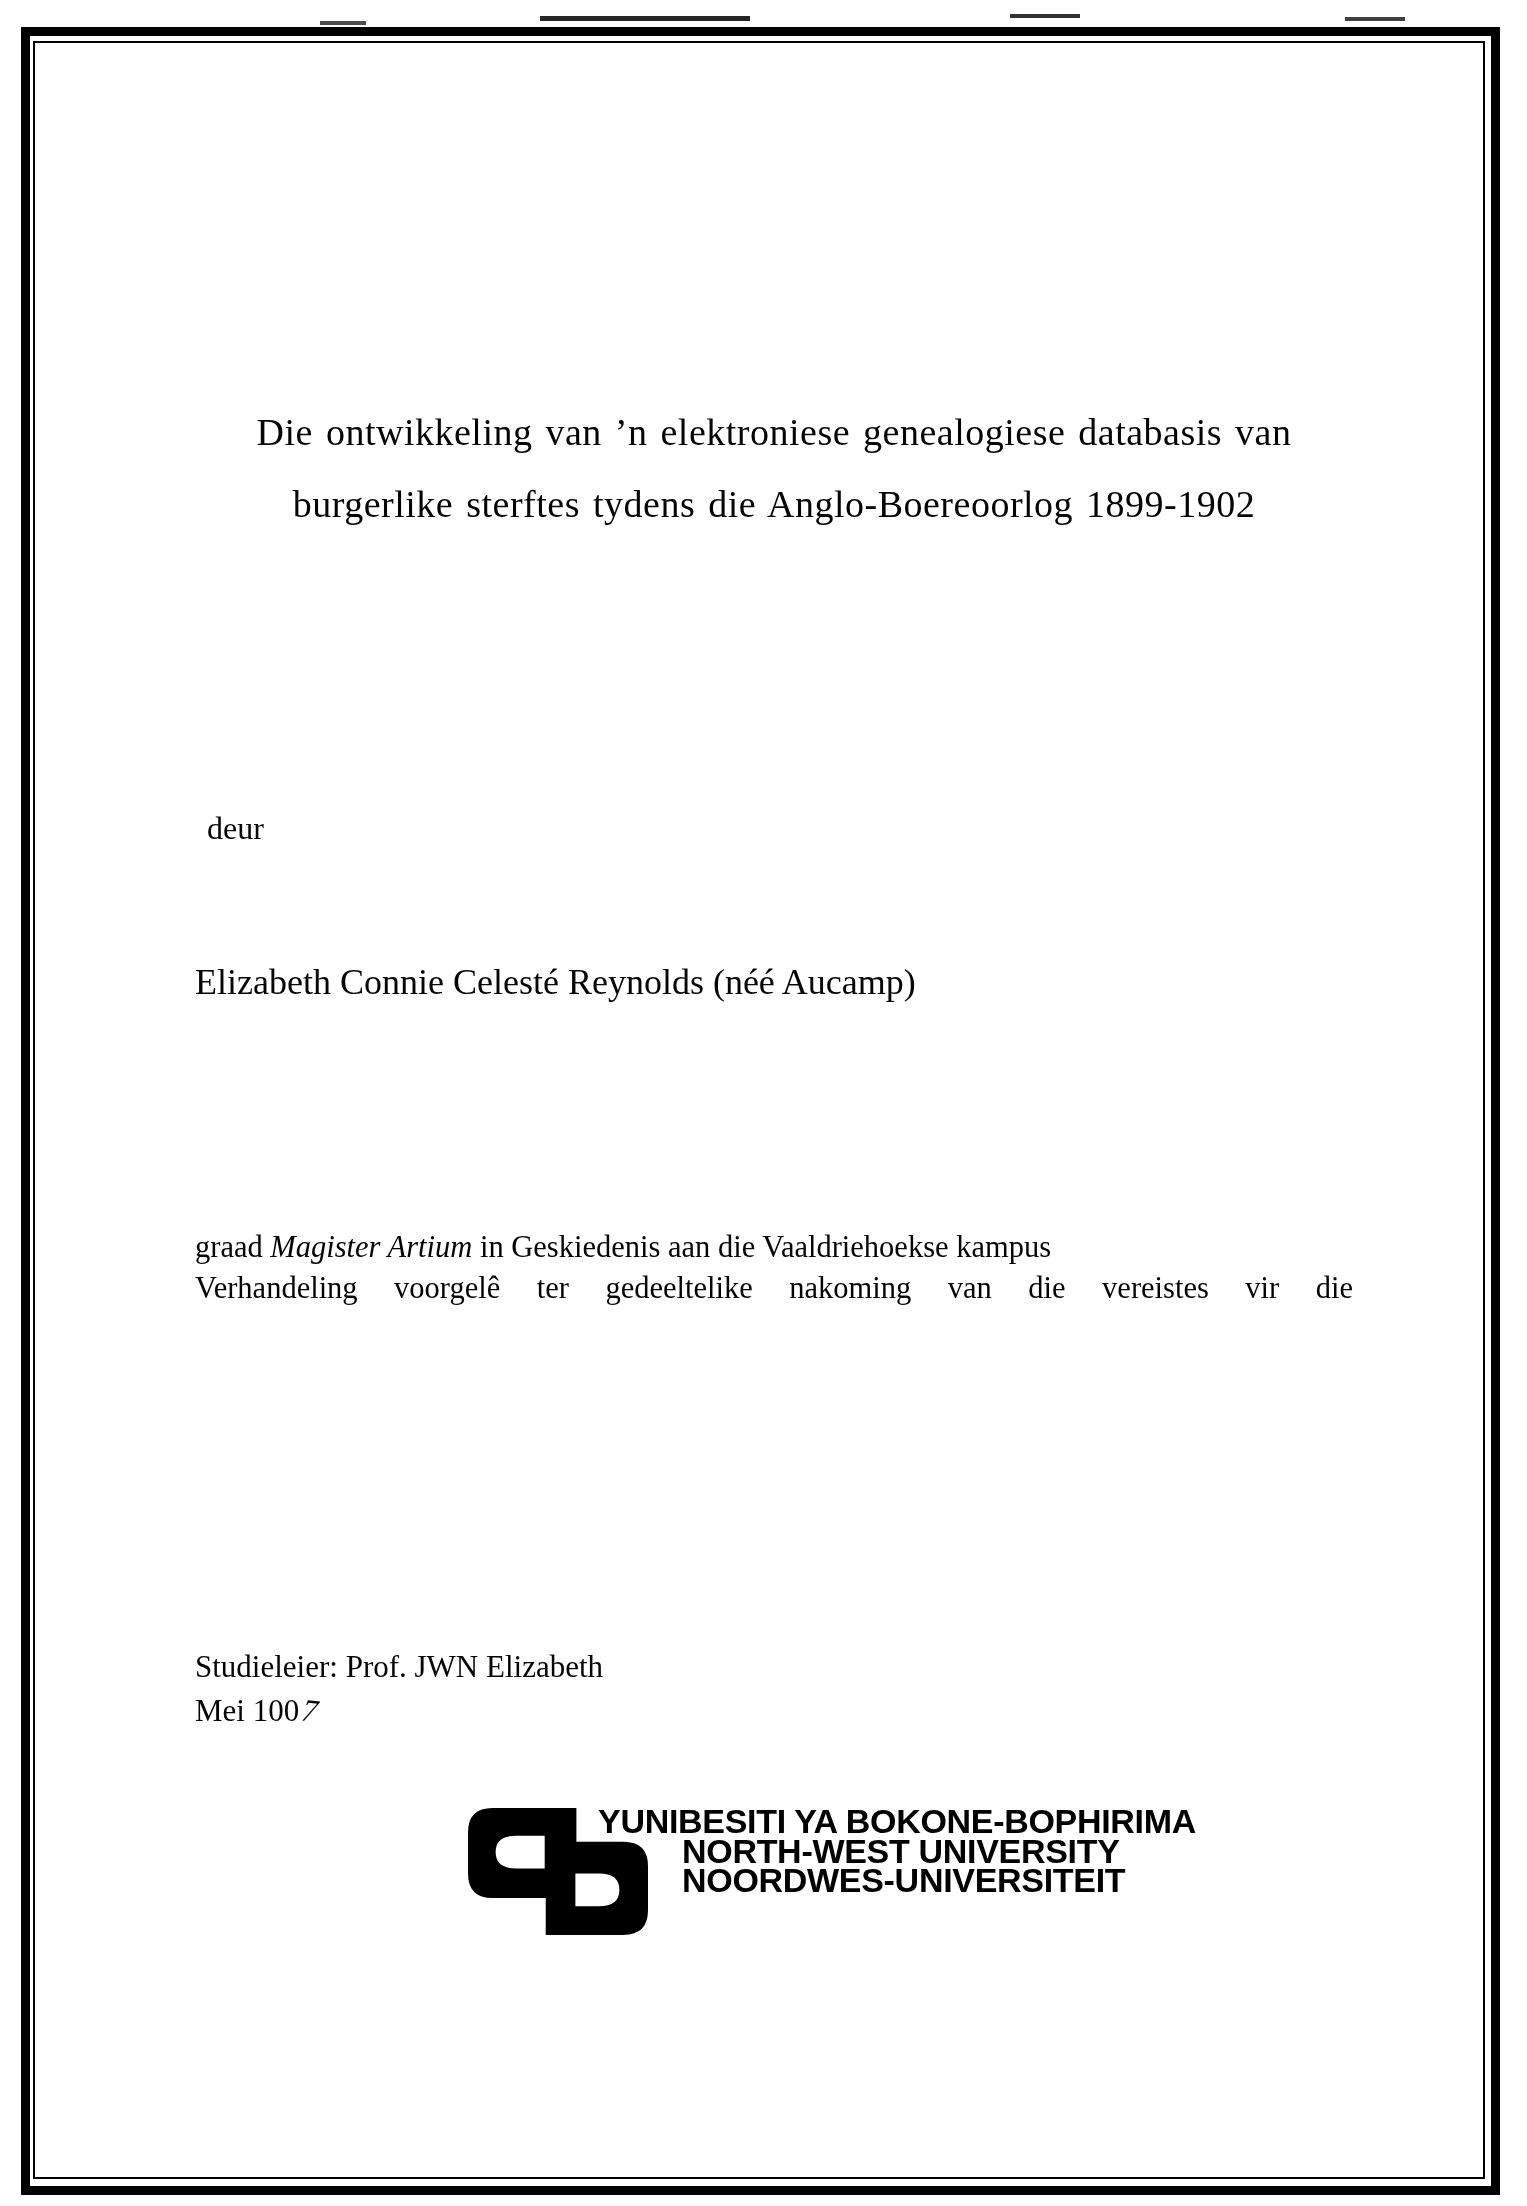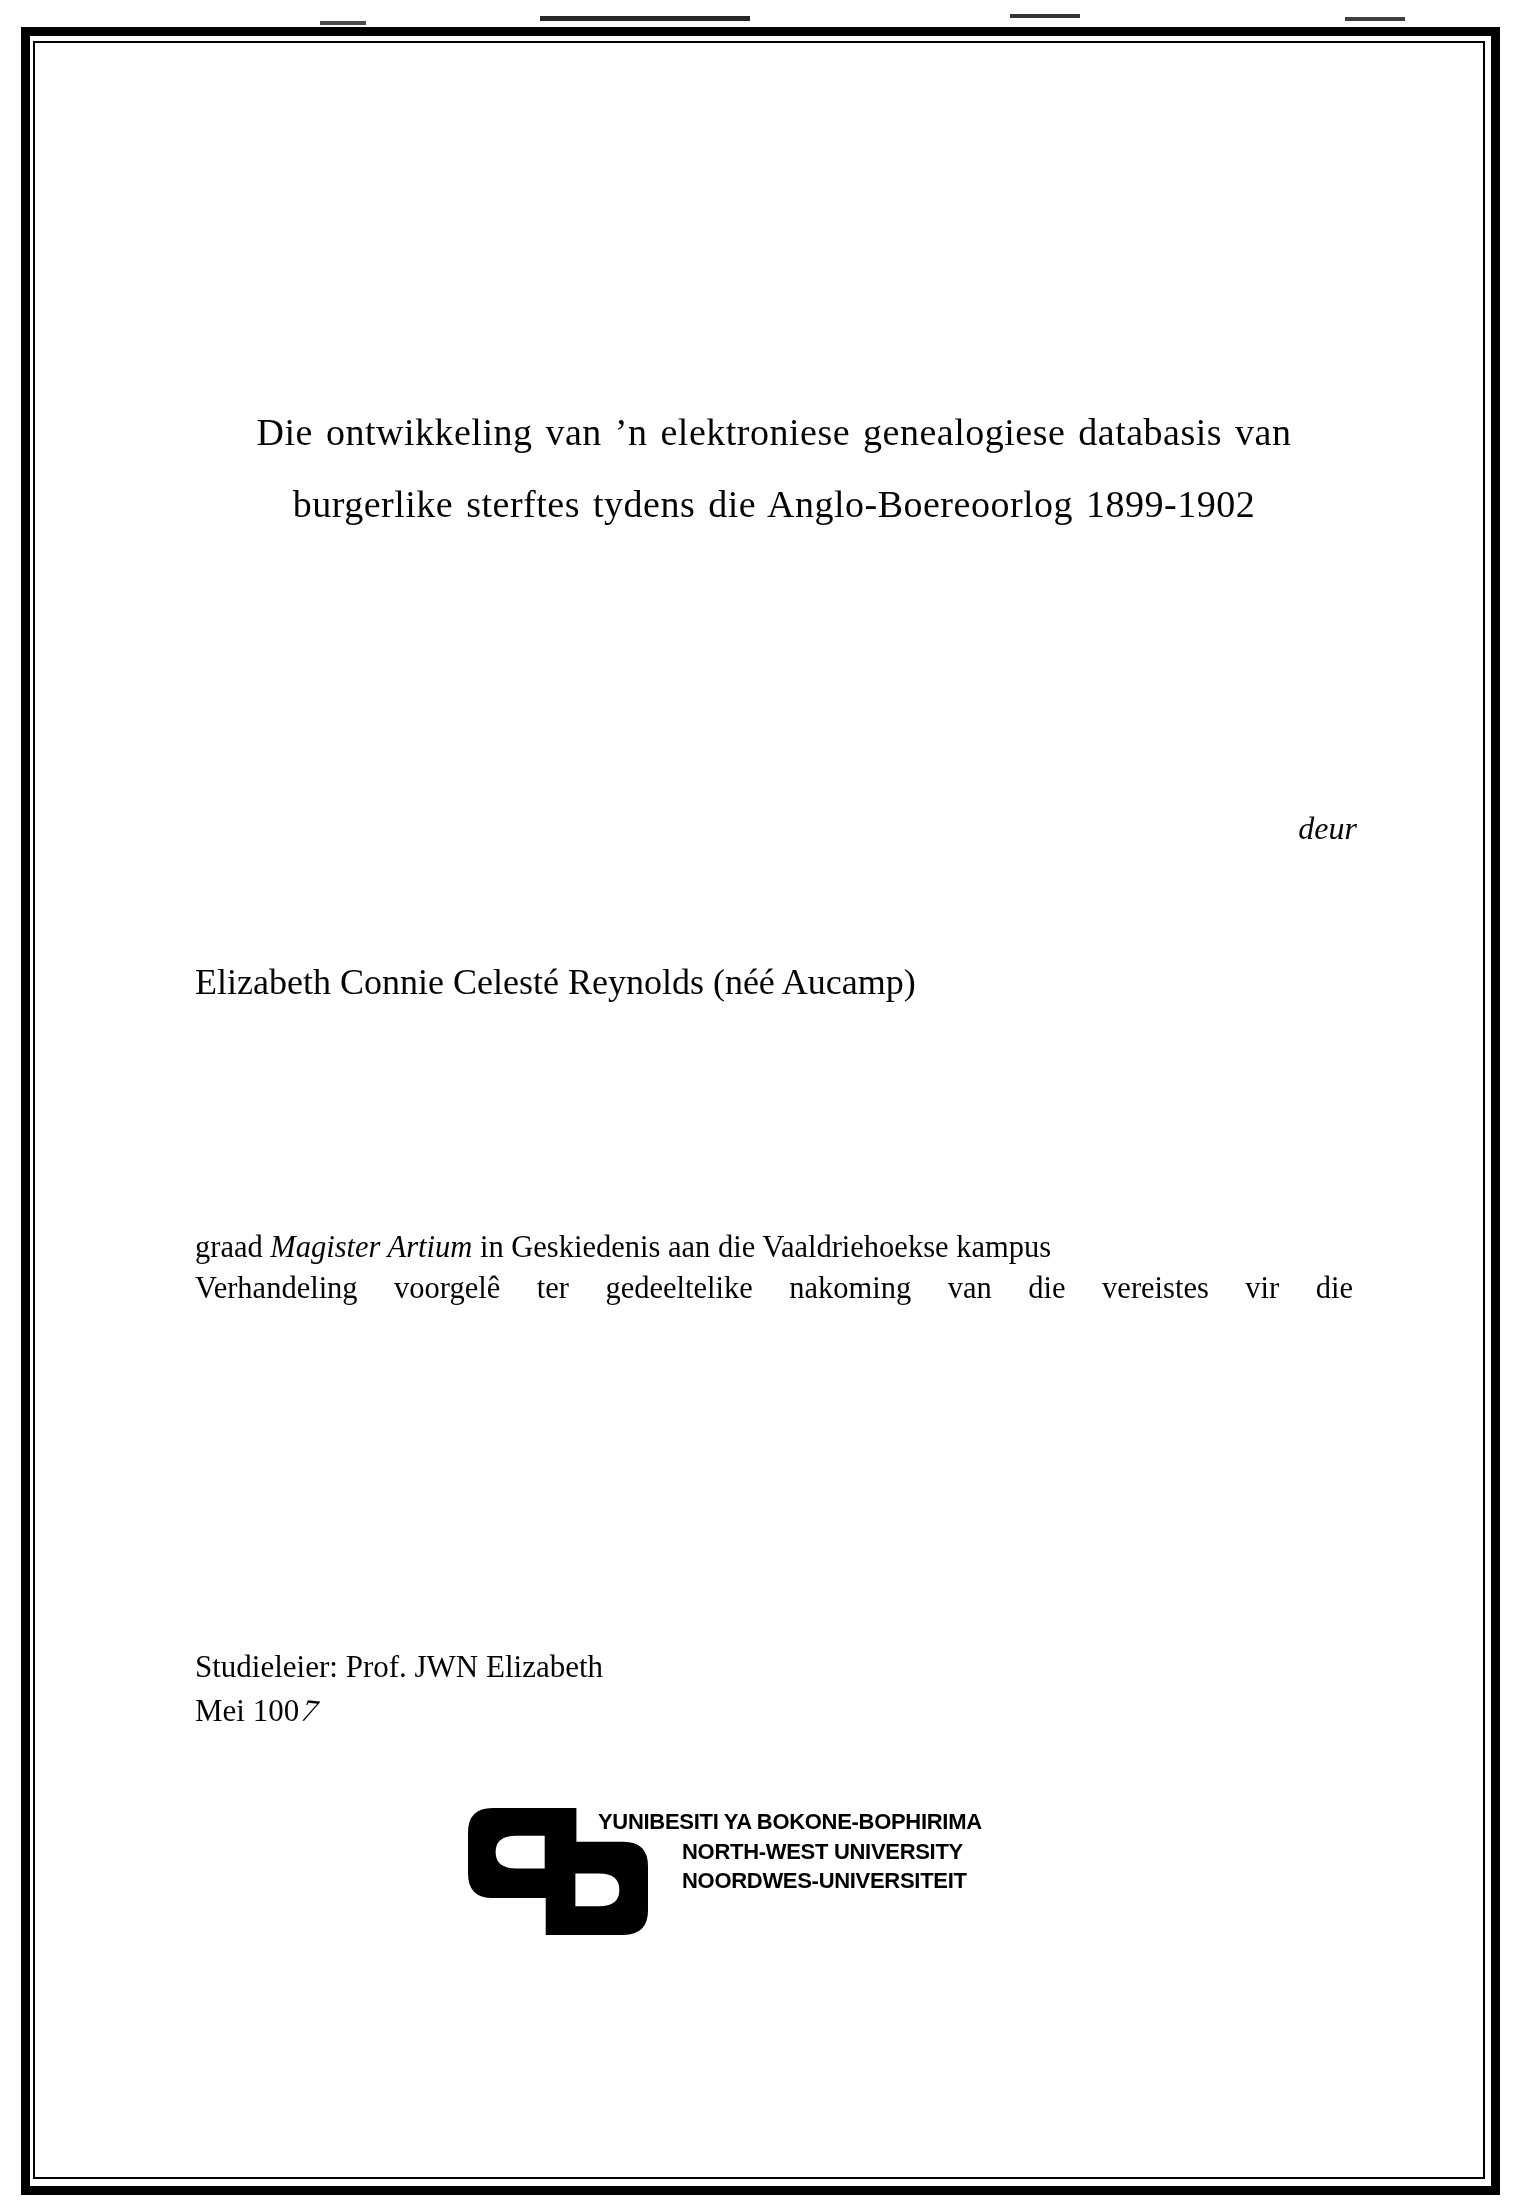--- a/index.html
+++ b/index.html
@@ -48,26 +48,25 @@
     font-size: 38px;
     font-weight: normal;
     line-height: 72px;
     text-align: center;
     letter-spacing: 0.5px;
     word-spacing: 3px;
   }
   .title span { display: block; }
   .byline {
     position: absolute;
-    top: 800px; left: 4px;
+    top: 800px; left: 12px;
     width: 100%;
-    text-align: right;
+    text-align: left;
     font-size: 32px;
     line-height: 40px;
-    font-style: italic;
   }
   .author {
     position: absolute;
     top: 952px; left: 0;
     width: 100%;
     text-align: left;
     font-size: 36px;
     line-height: 44px;
   }
   .statement {
@@ -96,21 +95,21 @@
     position: absolute;
     left: 468px; top: 1798px;
     width: 640px; height: 140px;
   }
   .logo-mark { position: absolute; left: 0; top: 2px; }
   .logo-text {
     position: absolute;
     left: 130px; top: 1px;
     font-family: "Liberation Sans", sans-serif;
     font-weight: bold;
-    font-size: 22px;
+    font-size: 34px;
     line-height: 29.5px;
     letter-spacing: -0.3px;
     white-space: nowrap;
     color: #000;
   }
   .logo-text .indent { padding-left: 84px; }
   .logo-text div { display: block; }
 </style>
 </head>
 <body>

